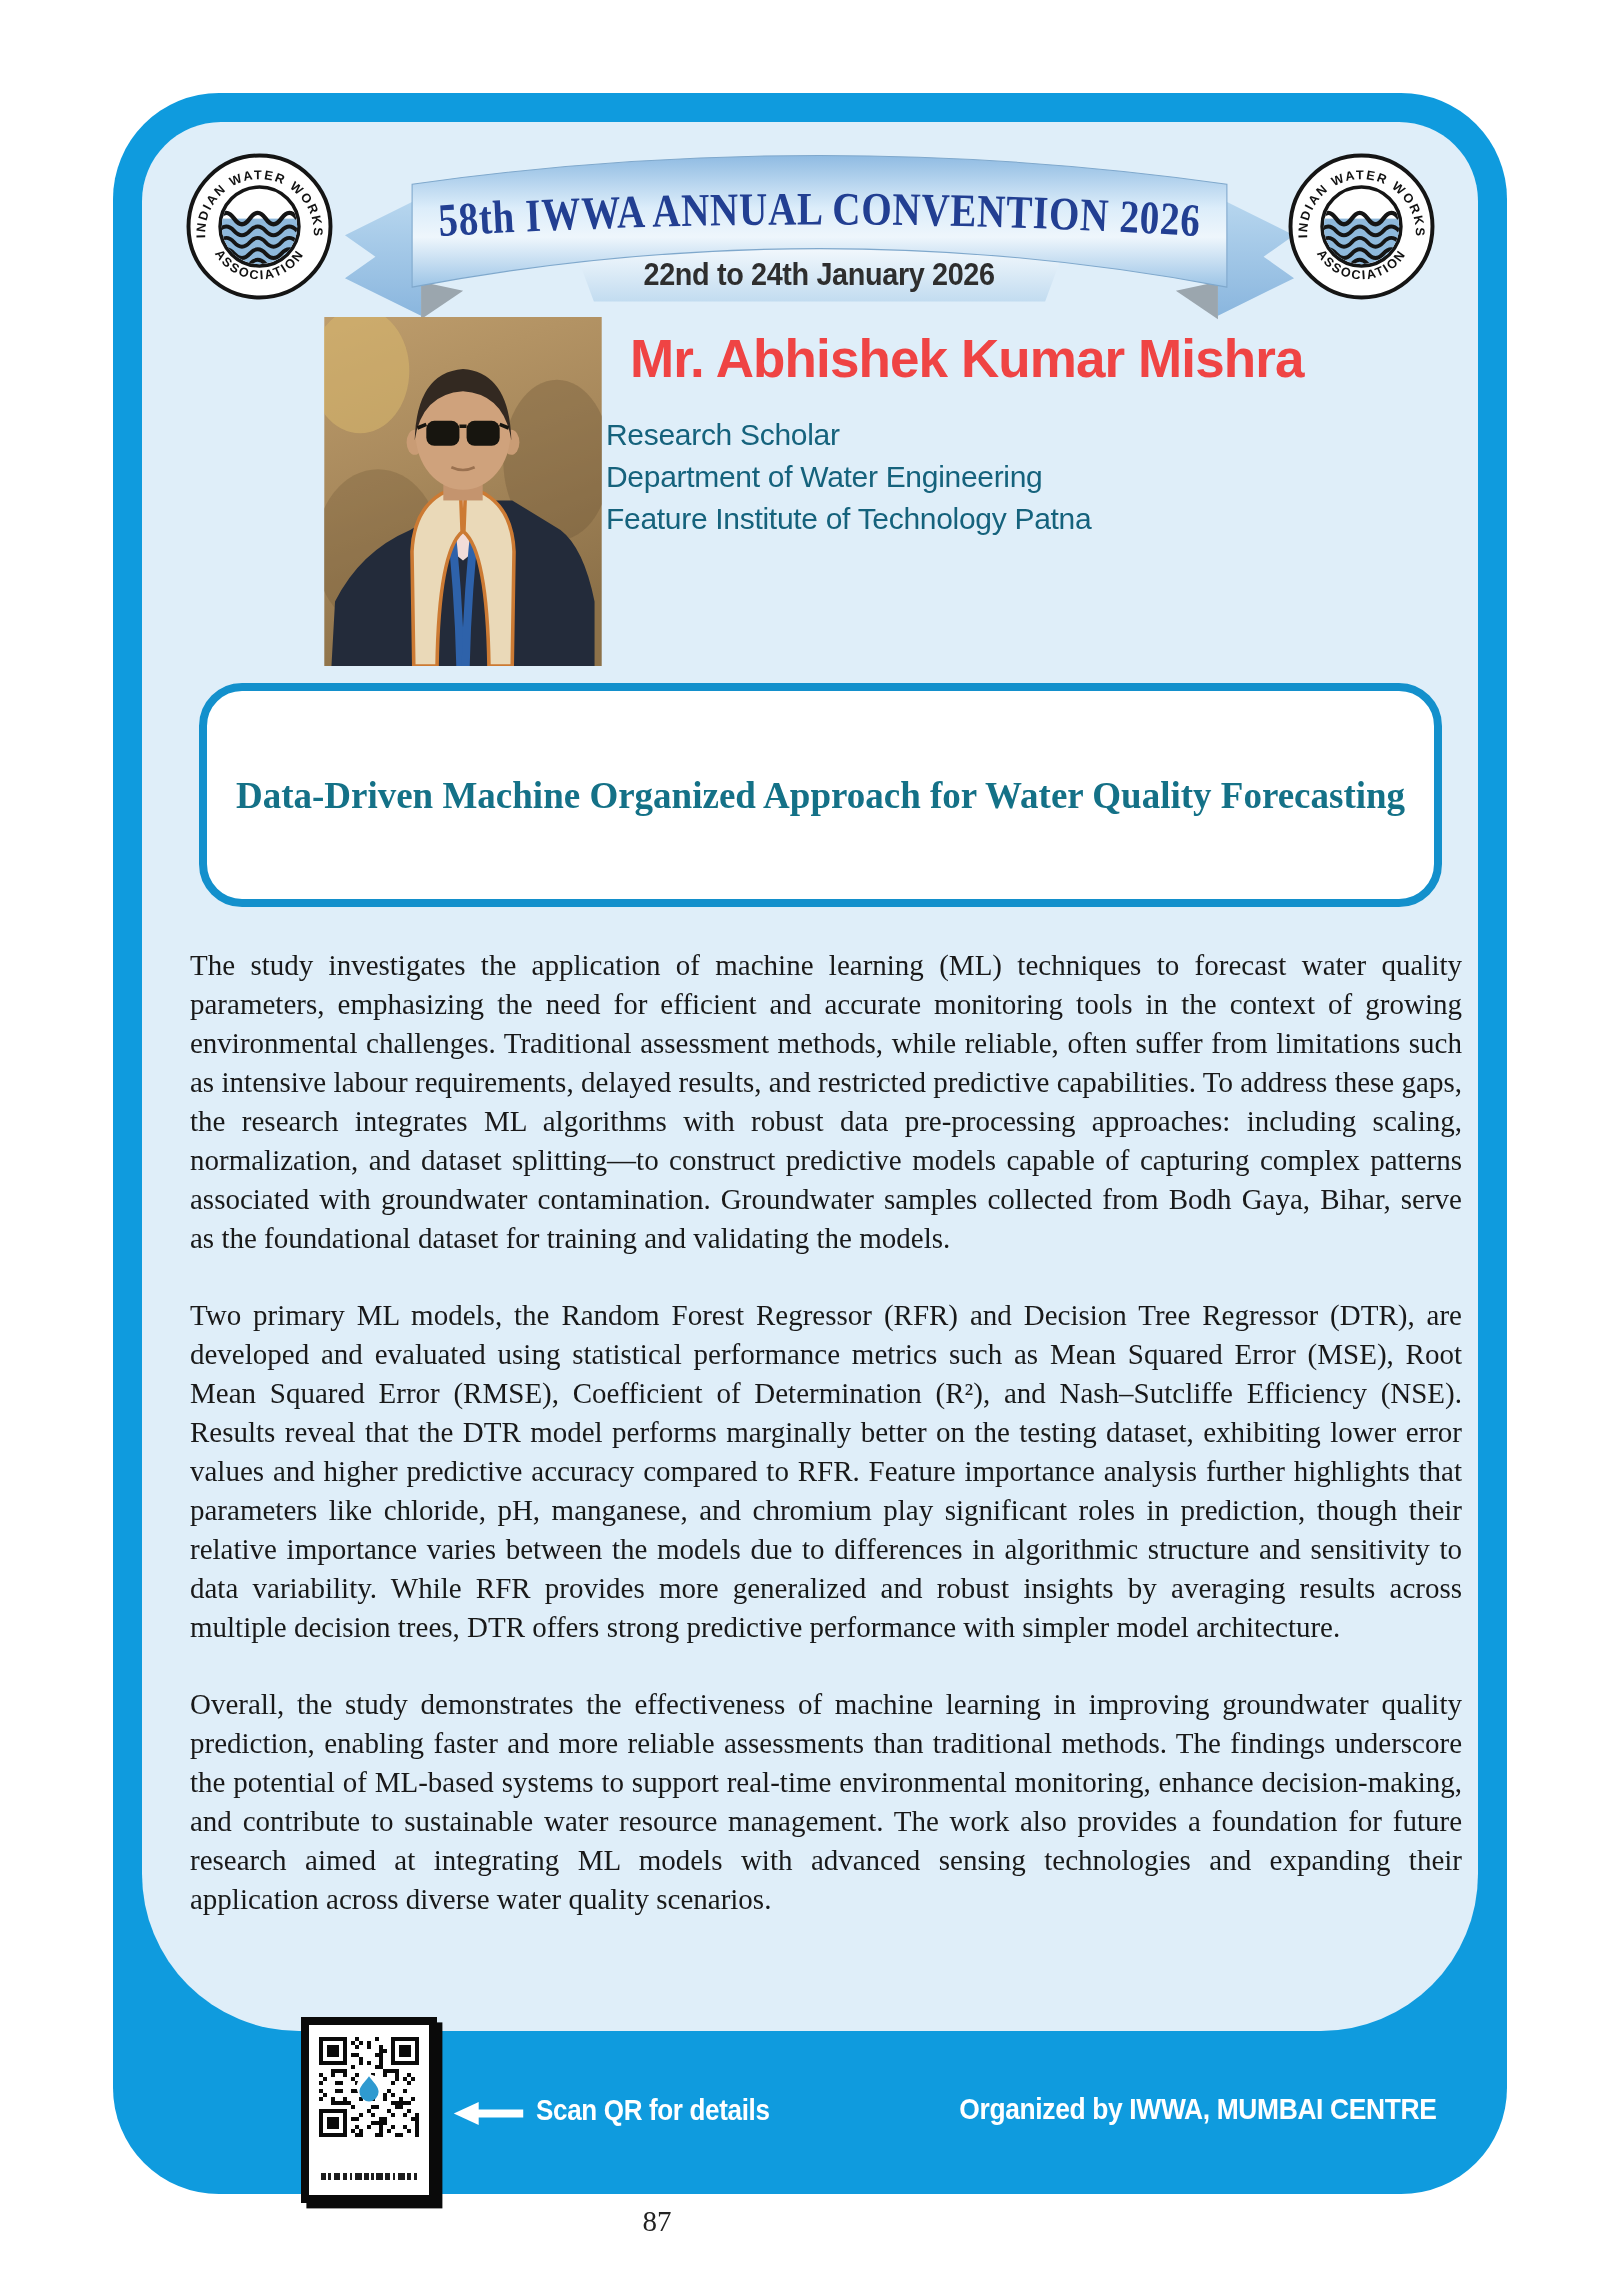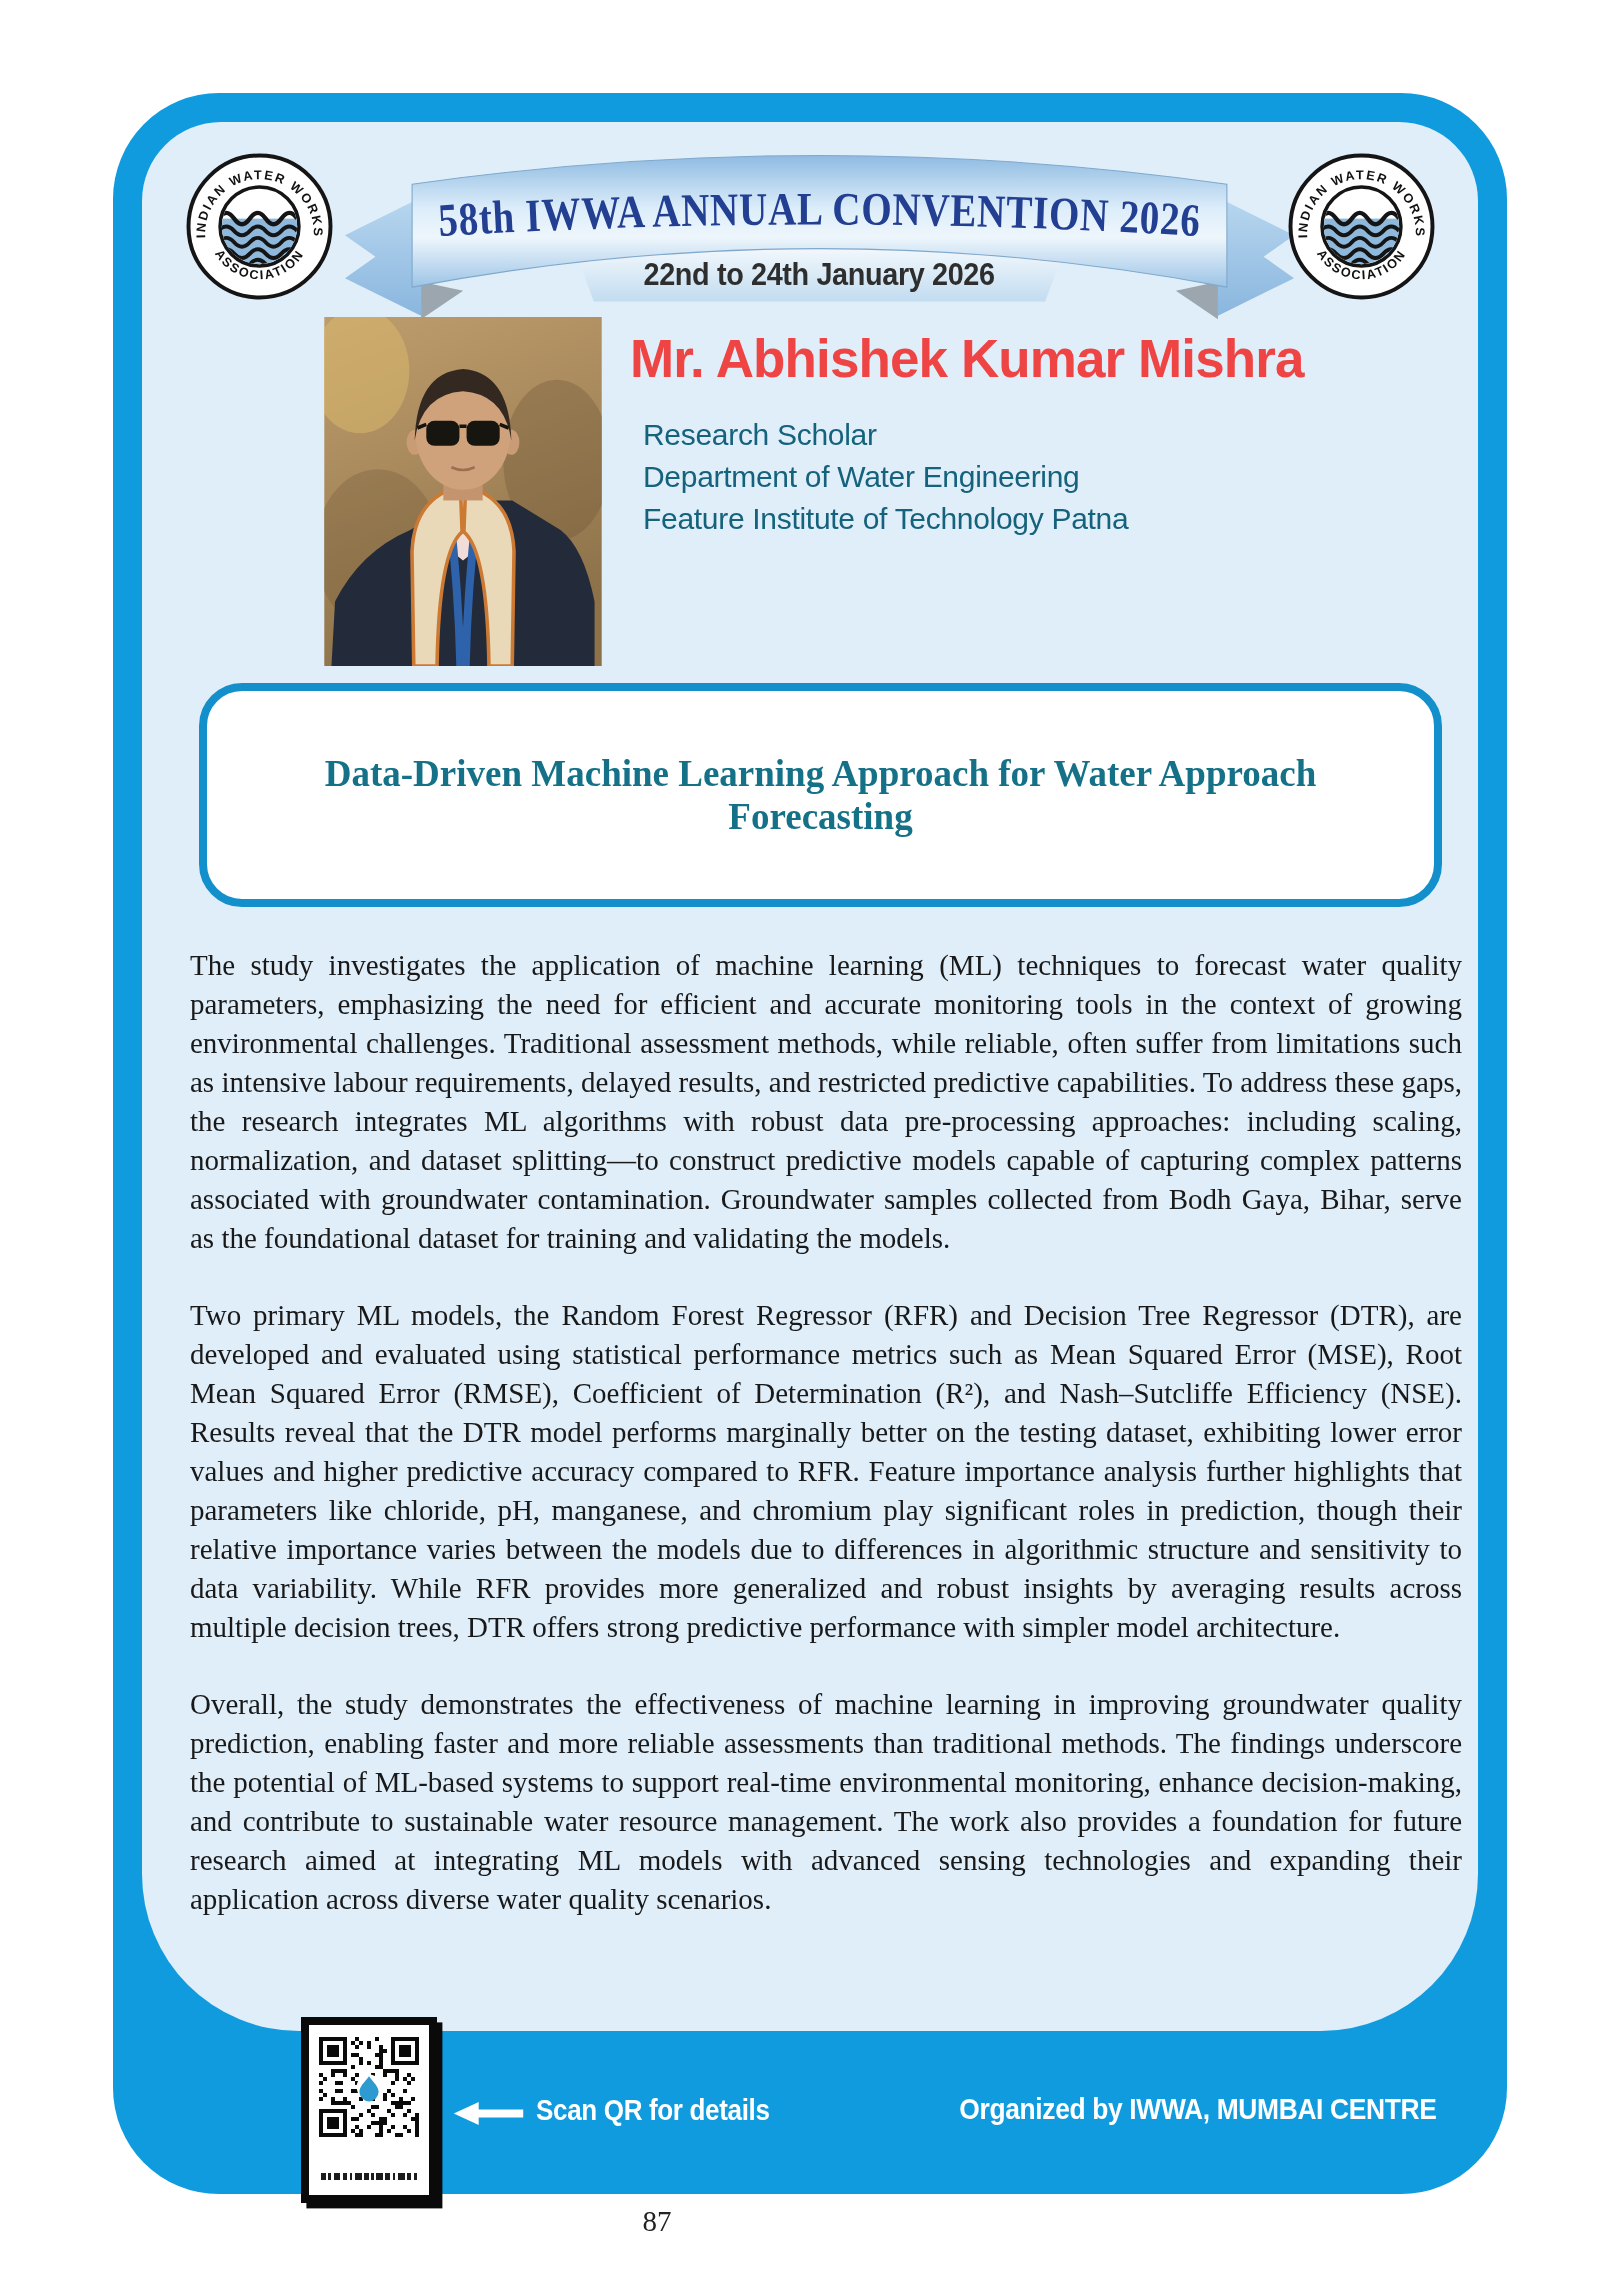--- a/index.html
+++ b/index.html
@@ -19,21 +19,21 @@
   .banner-title-text{font-family:"Liberation Serif",serif;font-weight:bold;font-size:52px;
         fill:#223F92;letter-spacing:1px;}
   .banner-date{position:absolute;left:336px;top:256px;width:967px;text-align:center;
         font-weight:bold;font-size:32px;color:#2E2E2E;}
   .banner-date span{display:inline-block;transform:scaleX(.9);letter-spacing:-0.4px;}
 
   
   .photo{position:absolute;left:324px;top:317px;width:278px;height:349px;}
   .speaker-name{position:absolute;left:630px;top:328px;font-size:53px;font-weight:bold;
         color:#ef4444;letter-spacing:-0.9px;white-space:nowrap;}
-  .speaker-lines{position:absolute;left:643px;top:414px;font-size:30px;color:#15627C;
+  .speaker-lines{position:absolute;left:606px;top:414px;font-size:30px;color:#15627C;
         line-height:42px;letter-spacing:-0.3px;}
   .contact{position:absolute;left:631px;top:575px;font-size:31px;color:#15627C;
         line-height:45px;letter-spacing:-0.3px;}
   .contact .val{margin-left:12.5px;}
 
   
   .title-box{position:absolute;left:199px;top:683px;width:1243px;height:224px;
         background:#ffffff;border:8px solid #1390CC;border-radius:43px;
         display:flex;align-items:center;justify-content:center;box-sizing:border-box;}
   .talk-title{font-family:"Liberation Serif",serif;font-weight:bold;font-size:37px;
@@ -177,21 +177,21 @@
   </svg>
 
   <div class="speaker-name">Mr. Abhishek Kumar Mishra</div>
   <div class="speaker-lines">
     <div>Research Scholar</div>
     <div>Department of Water Engineering</div>
     <div>Feature Institute of Technology Patna</div>
   </div>
 
   <div class="title-box">
-    <div class="talk-title">Data-Driven Machine Learning Approach for Water Approach Forecasting</div>
+    <div class="talk-title">Data-Driven Machine Organized Approach for Water Quality Forecasting</div>
   </div>
 
   <div class="abstract">
     <p>The study investigates the application of machine learning (ML) techniques to forecast water quality parameters, emphasizing the need for efficient and accurate monitoring tools in the context of growing environmental challenges. Traditional assessment methods, while reliable, often suffer from limitations such as intensive labour requirements, delayed results, and restricted predictive capabilities. To address these gaps, the research integrates ML algorithms with robust data pre-processing approaches: including scaling, normalization, and dataset splitting—to construct predictive models capable of capturing complex patterns associated with groundwater contamination. Groundwater samples collected from Bodh Gaya, Bihar, serve as the foundational dataset for training and validating the models.</p>
     <p>Two primary ML models, the Random Forest Regressor (RFR) and Decision Tree Regressor (DTR), are developed and evaluated using statistical performance metrics such as Mean Squared Error (MSE), Root Mean Squared Error (RMSE), Coefficient of Determination (R²), and Nash–Sutcliffe Efficiency (NSE). Results reveal that the DTR model performs marginally better on the testing dataset, exhibiting lower error values and higher predictive accuracy compared to RFR. Feature importance analysis further highlights that parameters like chloride, pH, manganese, and chromium play significant roles in prediction, though their relative importance varies between the models due to differences in algorithmic structure and sensitivity to data variability. While RFR provides more generalized and robust insights by averaging results across multiple decision trees, DTR offers strong predictive performance with simpler model architecture.</p>
     <p>Overall, the study demonstrates the effectiveness of machine learning in improving groundwater quality prediction, enabling faster and more reliable assessments than traditional methods. The findings underscore the potential of ML-based systems to support real-time environmental monitoring, enhance decision-making, and contribute to sustainable water resource management. The work also provides a foundation for future research aimed at integrating ML models with advanced sensing technologies and expanding their application across diverse water quality scenarios.</p>
   </div>
 
   <div class="qr-card">
     <svg class="qr-svg" viewBox="0 0 25 25">

